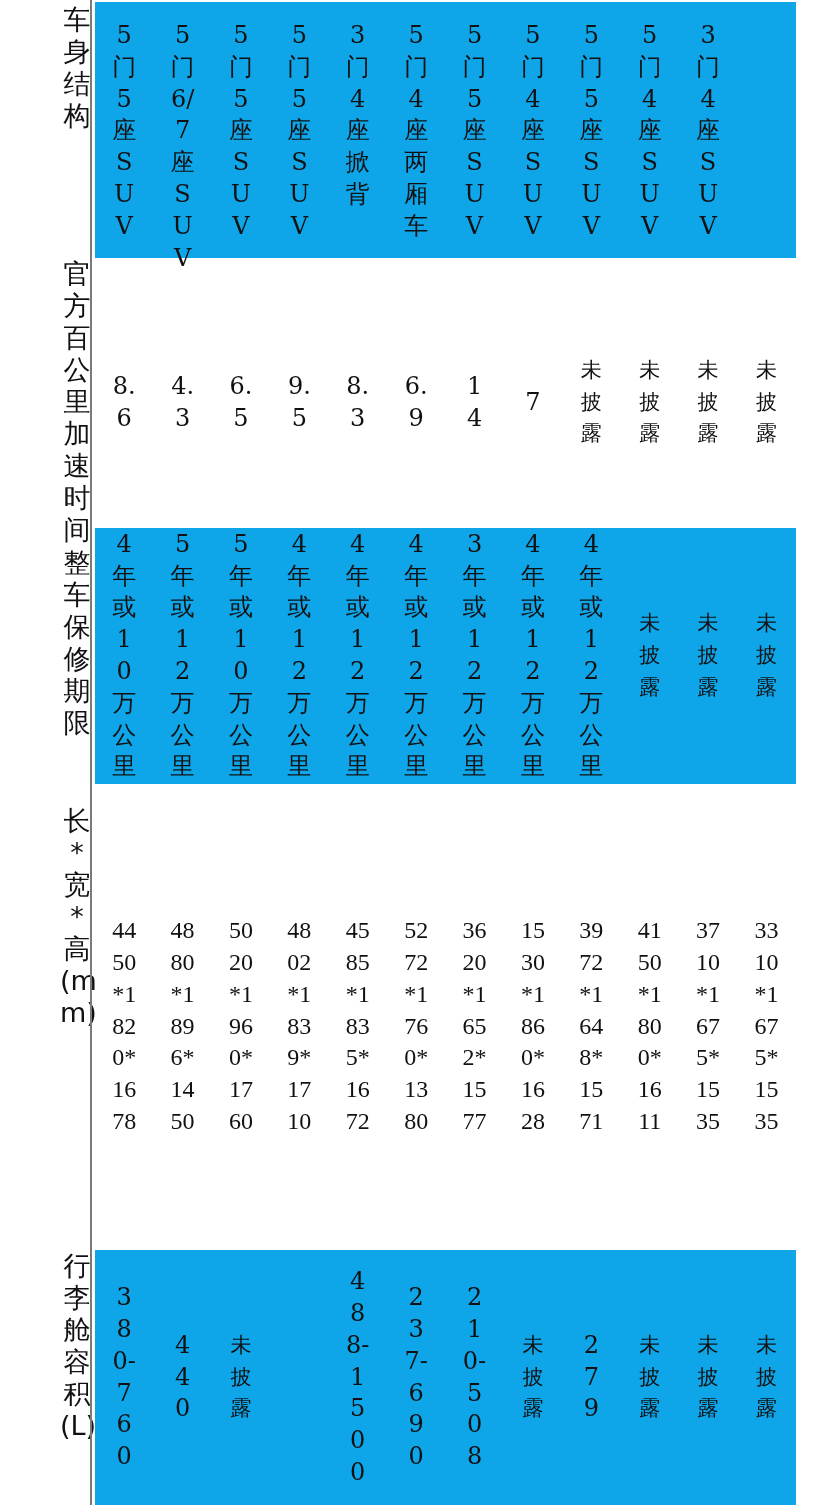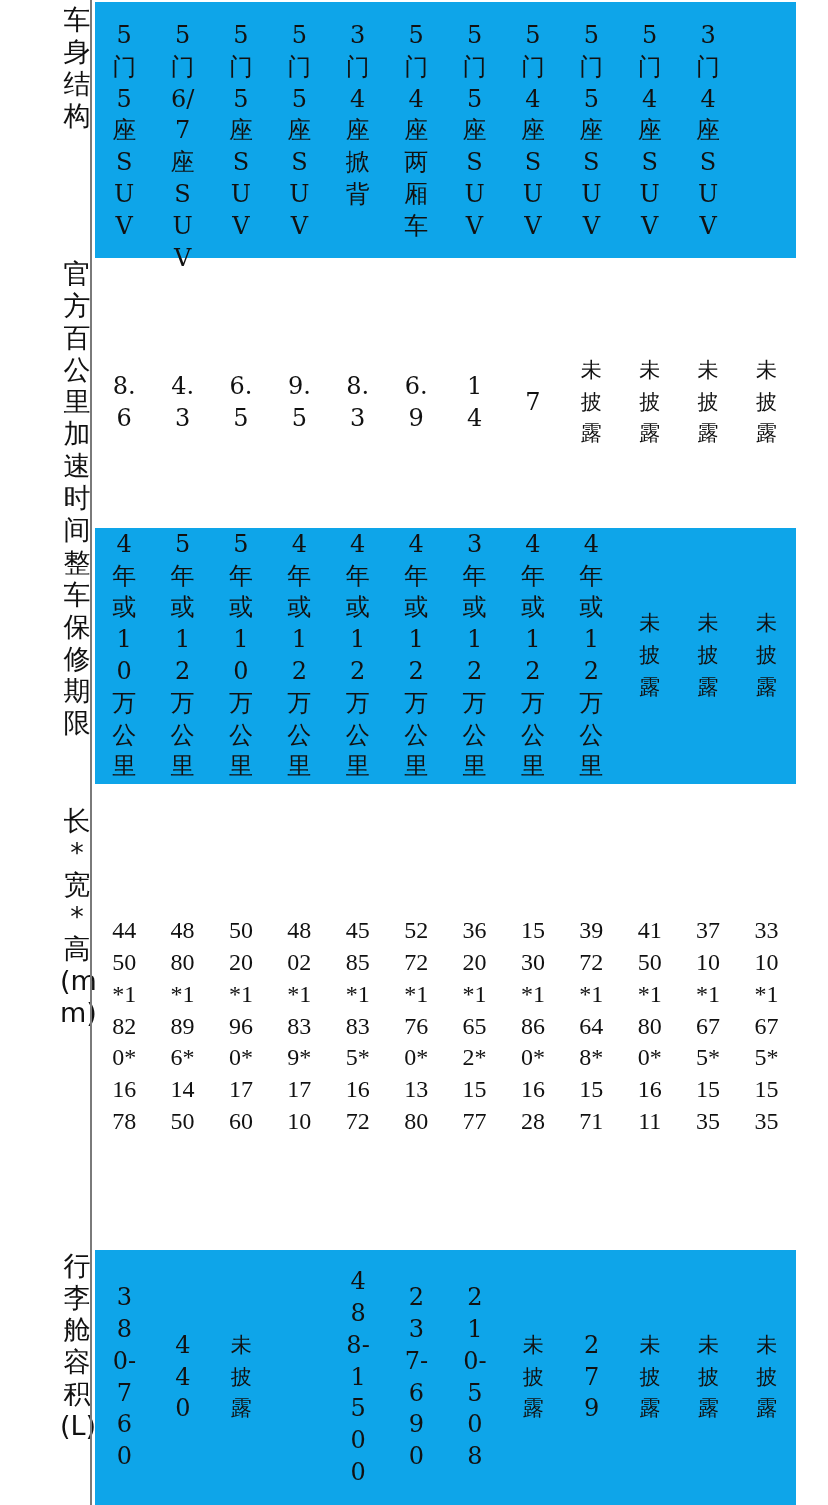--- a/index.html
+++ b/index.html
@@ -13,21 +13,21 @@
            font-family: "DejaVu Sans", "Liberation Sans", sans-serif;
            font-size: 27px; line-height: 32px; writing-mode: horizontal-tb; word-break: break-all; }
   .cell { width: 58.4px; display: flex; align-items: center; justify-content: center; }
   .cell span { display: block; width: 30px; text-align: center; word-break: break-all;
                font-size: 24px; line-height: 31.8px; }
   .cell span.cjk { font-family: "DejaVu Sans", "Liberation Sans", sans-serif; font-size: 21px; }
   .r1 { top: 2px; height: 256px; }
   .r2 { top: 258px; height: 289px; }
   .r3 { top: 516px; height: 256px; margin-top: 12px; }
   .r4 { top: 803px; height: 447px; }
-  .r5 { top: 1250px; height: 255px; justify-content: flex-end; }
+  .r5 { top: 1250px; height: 255px; }
   .r1 .cell { align-items: flex-start; padding-top: 18px; }
   .r3 .cell { align-items: center; }
   .r4 .cell span { line-height: 31.8px; font-family: Liberation Serif, serif; }
 </style>
 </head>
 <body>
 
 <div class="label-col">
   <div class="label" style="top:4px;">车身结构</div>
   <div class="label" style="top:258px;text-align:center;">官方百公里加速时间</div>

